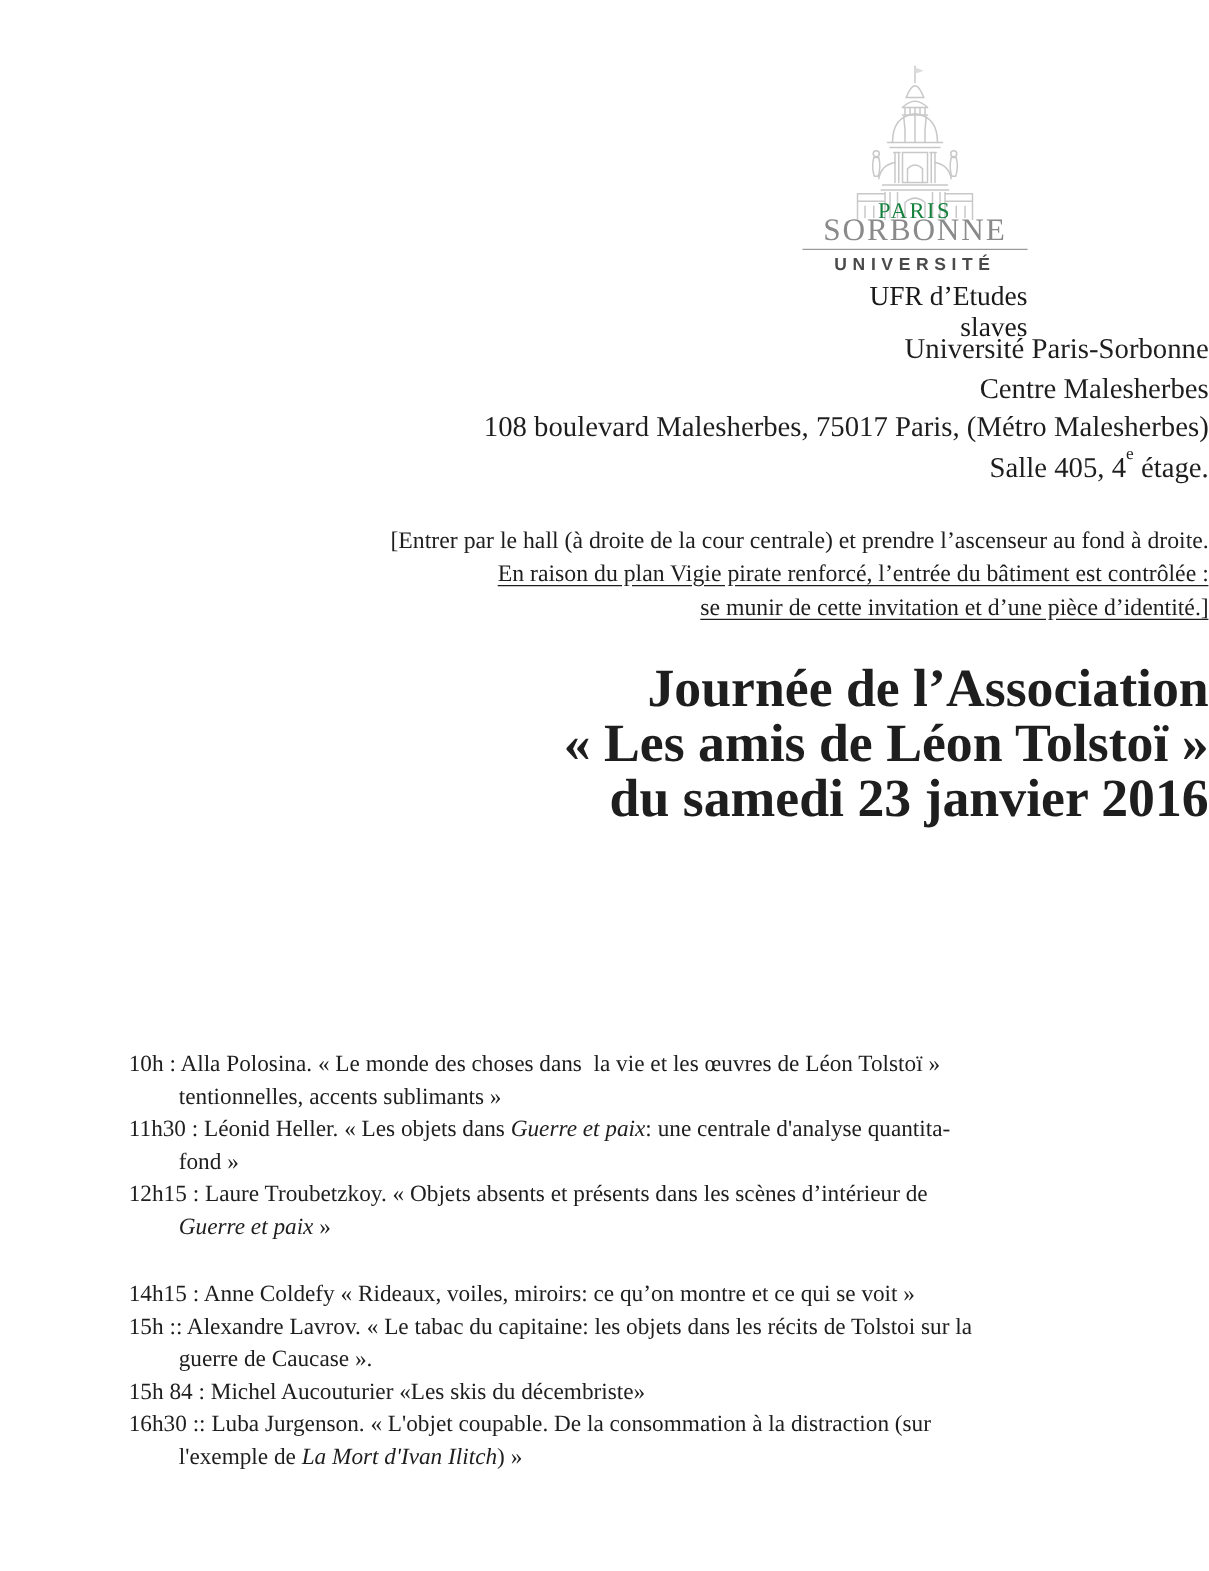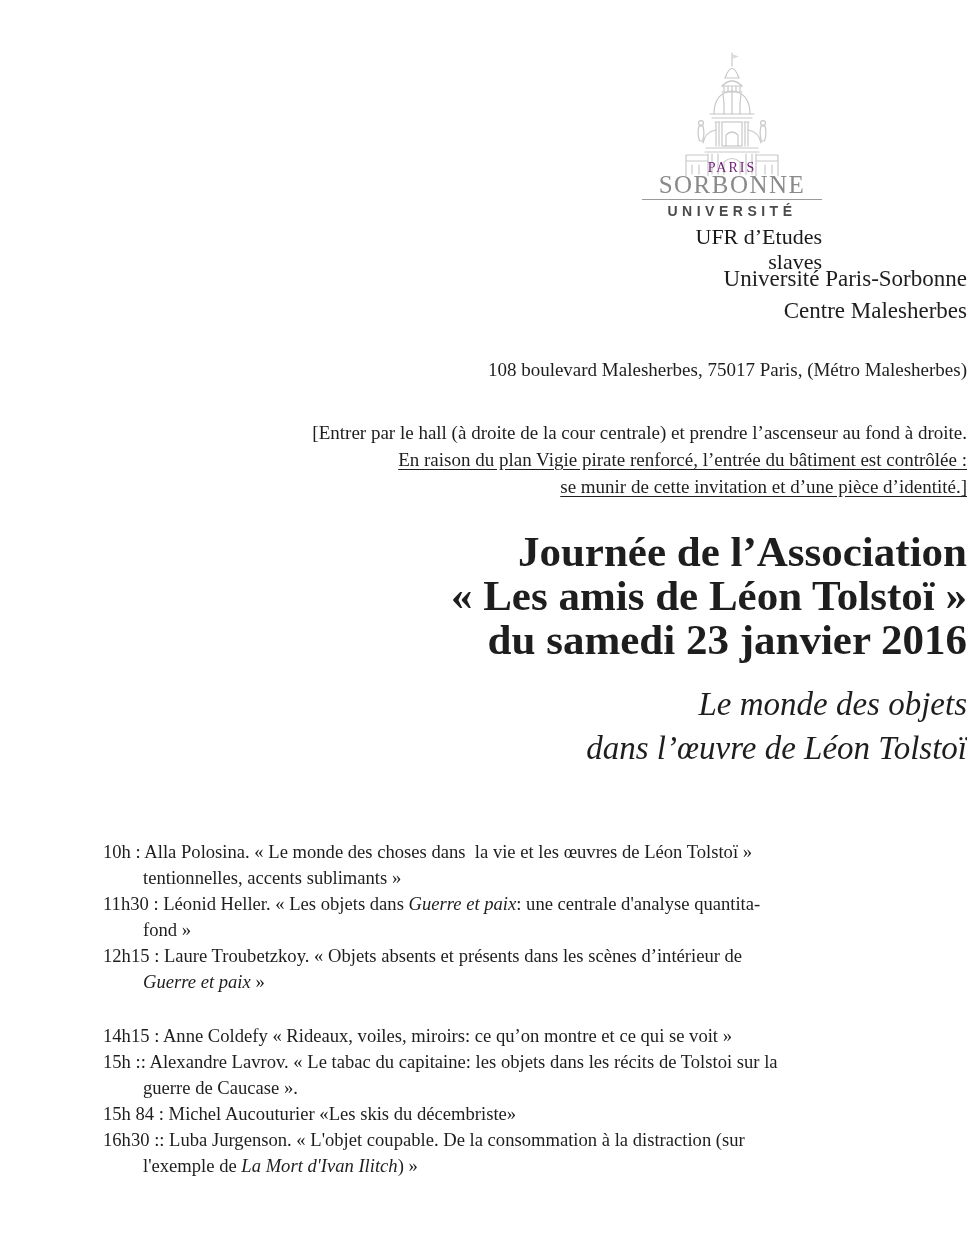--- a/index.html
+++ b/index.html
@@ -17,23 +17,23 @@
   .logo {
     position: absolute;
     top: 50px;
     left: 642px;
     width: 180px;
     text-align: center;
   }
   .logo svg { display: block; margin: 0 auto; }
   .logo-paris {
     margin-top: -16px;
-    font-size: 14px;
+    font-size: 18px;
     letter-spacing: 2px;
-    color: #701a75;
+    color: #15803d;
     line-height: 16px;
   }
   .logo-sorbonne {
     margin-top: -3px;
     font-size: 25px;
     letter-spacing: 1.5px;
     color: #8a8a8a;
     line-height: 24px;
   }
   .logo-rule {
@@ -62,21 +62,21 @@
   
   .cblock {
     position: absolute;
     left: 0;
     width: 100%;
     padding-left: 20px;
     box-sizing: border-box;
     text-align: right;
   }
   .institution { top: 263px; font-size: 23px; line-height: 32px; }
-  .address     { top: 356px; font-size: 19px; line-height: 27px; padding-left: 16px; }
+  .address     { top: 328px; font-size: 23px; line-height: 27px; padding-left: 16px; }
   .notice      { top: 419px; font-size: 19px; line-height: 27px; }
   .notice .u   { text-decoration: underline; text-underline-offset: 3px; }
   .title       { top: 530px; font-size: 43px; line-height: 44px; font-weight: bold; margin: 0; }
   .subtitle    { top: 682px; font-size: 33px; line-height: 44px; font-style: italic; font-weight: normal; margin: 0; }
   sup { font-size: 0.6em; position: relative; top: -0.45em; }
 
   
   .program {
     position: absolute;
     top: 795px;
@@ -137,38 +137,35 @@
     <div class="logo-ufr">UFR d’Etudes slaves</div>
   </div>
 
   <div class="cblock institution">
     <div>Université Paris-Sorbonne</div>
     <div>Centre Malesherbes</div>
   </div>
 
   <div class="cblock address">
     <div>108 boulevard Malesherbes, 75017 Paris, (Métro Malesherbes)</div>
+    <div><span>Salle 405, 4</span><sup>e</sup><span> étage.</span></div>
   </div>
 
   <div class="cblock notice">
     <div>[Entrer par le hall (à droite de la cour centrale) et prendre l’ascenseur au fond à droite.</div>
     <div class="u">En raison du plan Vigie pirate renforcé, l’entrée du bâtiment est contrôlée :</div>
     <div class="u">se munir de cette invitation et d’une pièce d’identité.]</div>
   </div>
 
   <h1 class="cblock title">
     <div>Journée de l’Association</div>
     <div>« Les amis de Léon Tolstoï »</div>
     <div>du samedi 23 janvier 2016</div>
   </h1>
 
-  <h2 class="cblock subtitle">
-    <div>Le monde des objets</div>
-    <div>dans l’œuvre de Léon Tolstoï</div>
-  </h2>
 
   <div class="program" id="program">
       <div class="prog-section">
         <p class="prog-line"><span>10h : Alla Polosina. « Le monde des choses dans  la vie et les œuvres de Léon Tolstoï »</span></p>
         <p class="prog-line cont"><span>tentionnelles, accents sublimants »</span></p>
         <p class="prog-line"><span>11h30 : Léonid Heller. « Les objets dans </span><span class="it">Guerre et paix</span><span>: une centrale d'analyse quantita-</span></p>
         <p class="prog-line cont"><span>fond »</span></p>
         <p class="prog-line"><span>12h15 : Laure Troubetzkoy. « Objets absents et présents dans les scènes d’intérieur de</span></p>
         <p class="prog-line cont"><span class="it">Guerre et paix</span><span> »</span></p>
       </div>

